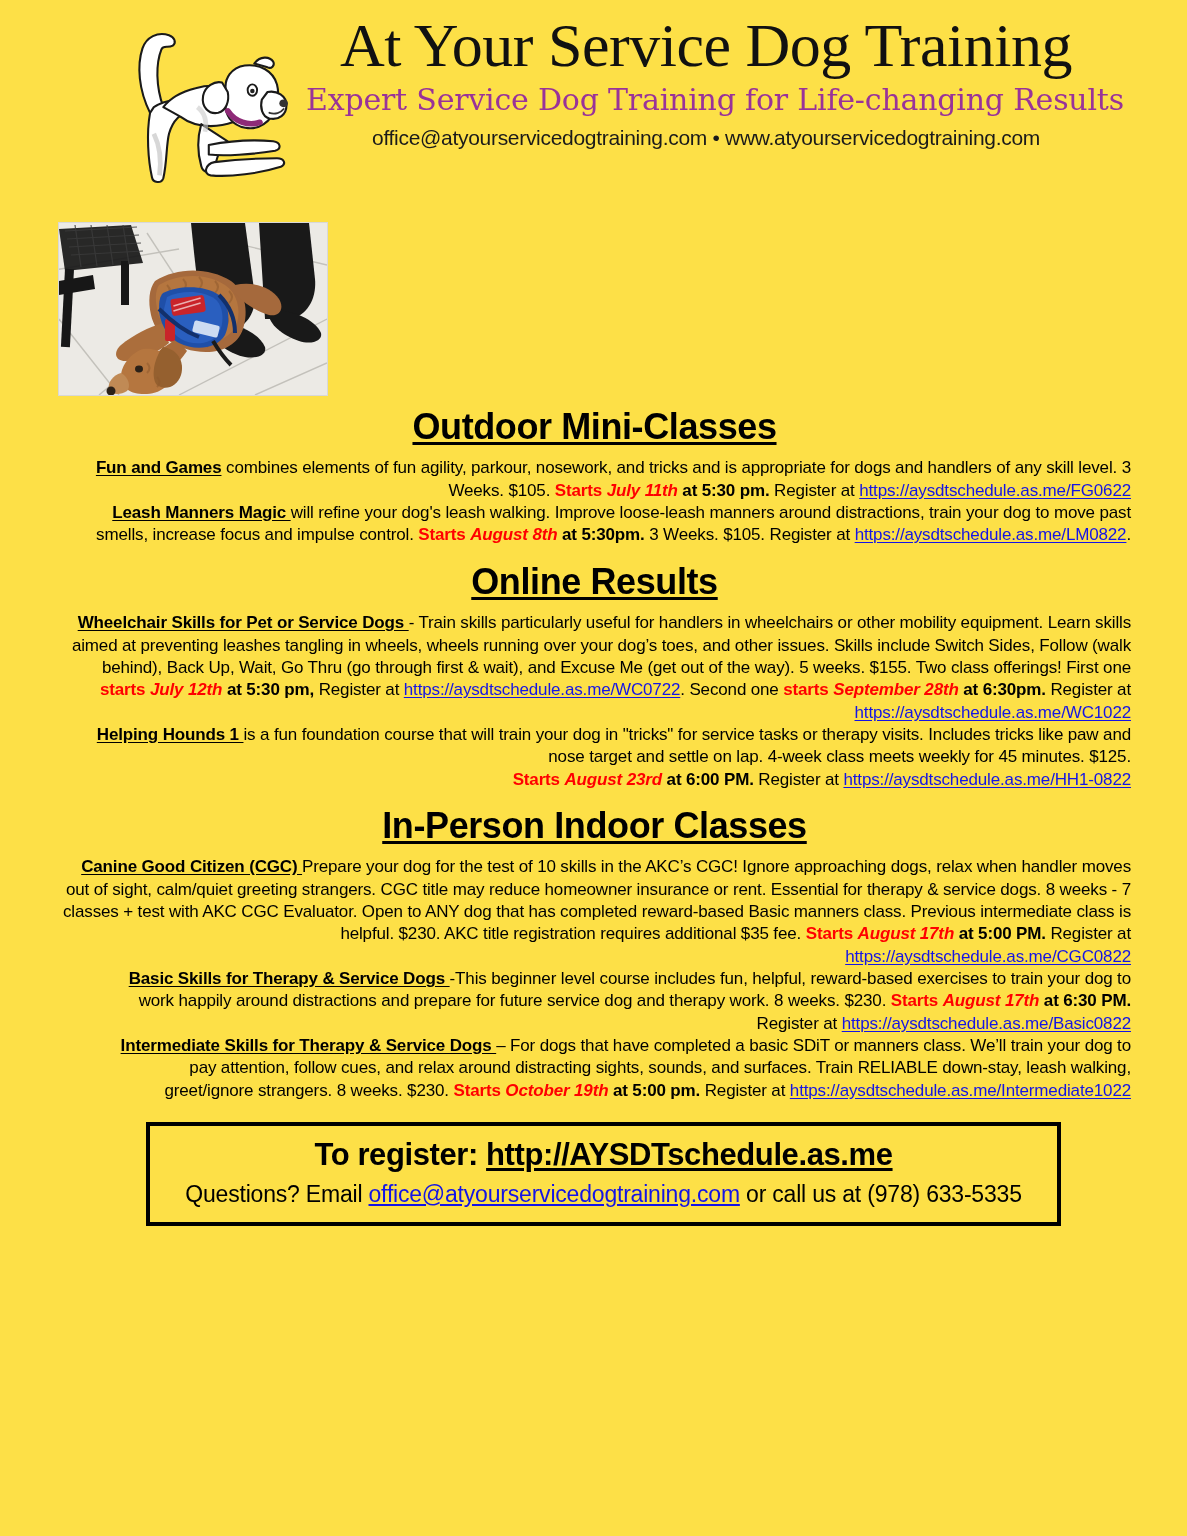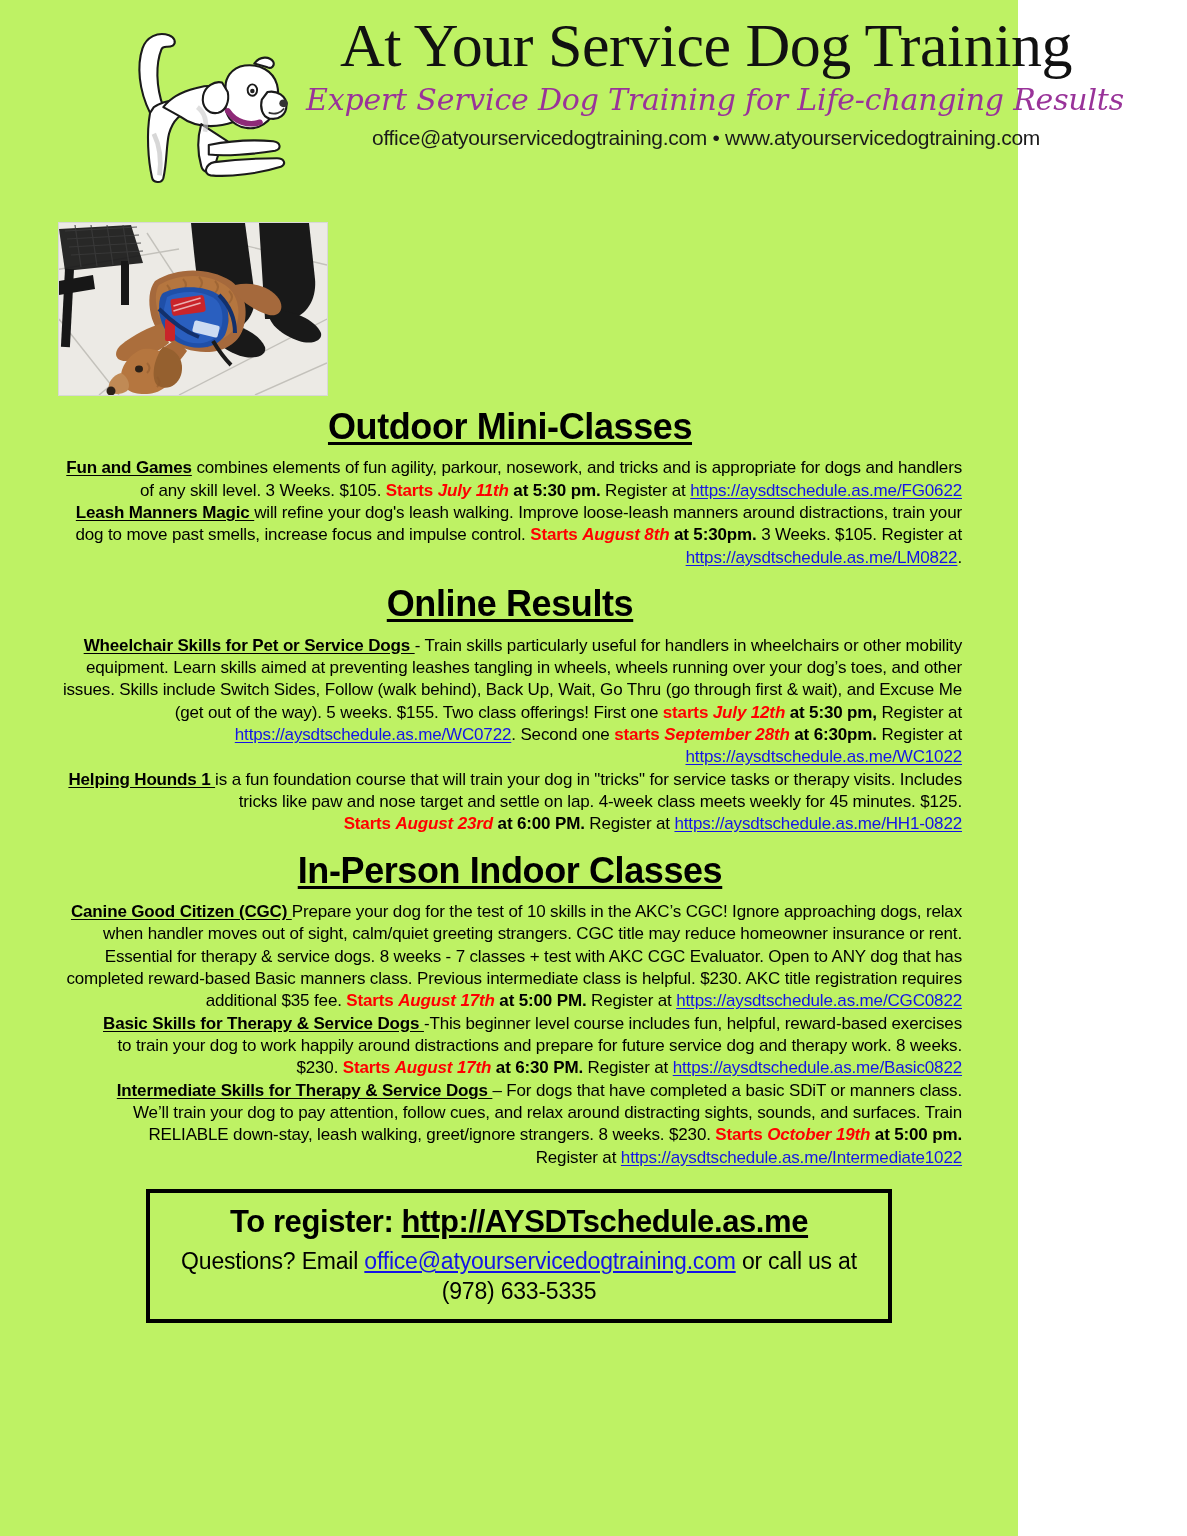--- a/index.html
+++ b/index.html
@@ -10,23 +10,23 @@
   }
   body {
     width: 1187px;
     height: 1536px;
     font-family: "Liberation Sans", sans-serif;
     color: #000000;
     overflow: hidden;
   }
   .page {
     position: relative;
-    width: 1018px;
+    width: 1187px;
     height: 1536px;
-    background: #bef264;
+    background: #fde047;
     box-sizing: border-box;
   }
 
   
   .header {
     position: relative;
     height: 200px;
     padding: 0;
   }
   .logo-wrap {
@@ -54,21 +54,20 @@
     font-family: "Liberation Serif", serif;
     font-size: 62px;
     line-height: 1.02;
     letter-spacing: -0.5px;
     color: #111111;
     white-space: nowrap;
     font-weight: 400;
   }
   .brand-tag {
     font-family: "DejaVu Serif", serif;
-    font-style: italic;
     font-size: 30px;
     line-height: 1.25;
     color: #993399;
     margin-top: 4px;
     white-space: nowrap;
     letter-spacing: -0.2px;
   }
   .brand-contact {
     font-family: "Liberation Sans", sans-serif;
     font-size: 21px;

